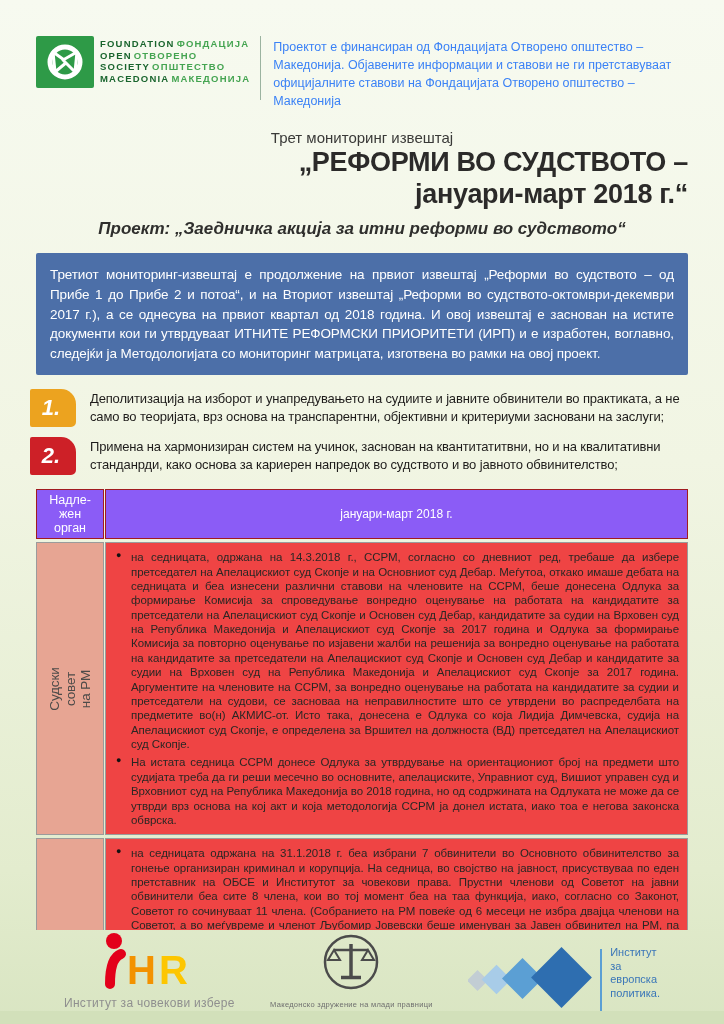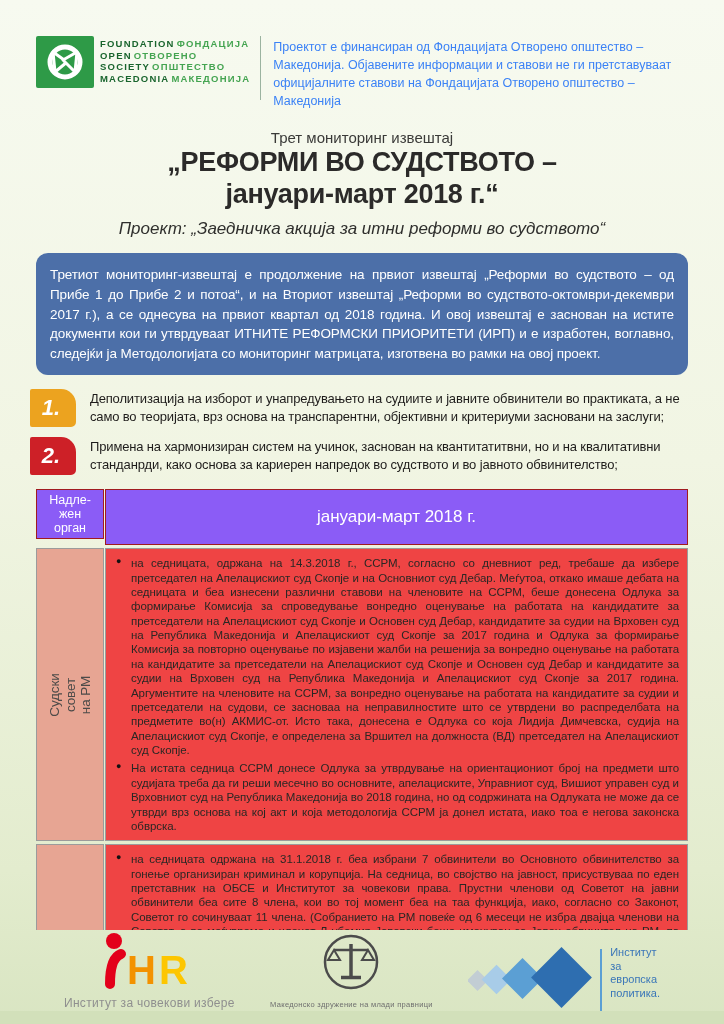--- a/index.html
+++ b/index.html
@@ -17,49 +17,49 @@
   .fosm-words{margin-left:6px;padding-top:2px;}
   .fosm-line{font-size:9.5px;font-weight:bold;letter-spacing:1.2px;line-height:11.5px;white-space:nowrap;}
   .fosm-line .lat{color:#1a652e;}
   .fosm-line .cyr{color:#44a451;margin-left:2px;}
   .v-sep{width:1px;background:#9bb3a0;height:64px;margin:0 12px 0 10px;flex:0 0 auto;}
   .disclaimer{font-size:12.5px;line-height:1.45;color:#3b82f6;width:480px;padding-top:2px;}
 
   
   .title-block{text-align:center;margin-top:18px;color:#2b2a29;}
   .kicker{font-size:15px;color:#3a3a38;}
-  .main-title{font-size:27px;font-weight:bold;line-height:1.22;letter-spacing:-0.3px;}
-  .subtitle{font-size:17px;font-style:italic;font-weight:400;margin-top:8px;color:#2f2f2d;}
+  .main-title{font-size:27px;font-weight:bold;line-height:1.22;letter-spacing:-0.3px;text-align:right;}
+  .subtitle{font-size:17px;font-style:italic;font-weight:700;margin-top:8px;color:#2f2f2d;}
 
   
   .intro-box{
     margin-top:14px;background:#4c6fa8;color:#ffffff;
     padding:12px 14px;font-size:13.5px;line-height:1.45;text-align:justify;
-    border-radius:12px;letter-spacing:-0.1px;
+    border-radius:2px;letter-spacing:-0.1px;
   }
 
   
   .items{margin-top:14px;}
   .item{display:flex;align-items:flex-start;margin-top:10px;}
   .badge{
     width:46px;height:38px;flex:0 0 auto;margin-left:-6px;
     border-radius:2px 15px 5px 2px;color:#fff;
     font-size:22px;font-weight:bold;font-style:italic;
     display:flex;align-items:center;justify-content:center;padding-right:4px;box-sizing:border-box;
   }
   .badge-1{background:#eca31f;}
   .badge-2{background:#cd2027;}
   .item-text{font-size:13px;font-weight:normal;color:#1e1c1b;line-height:1.4;margin-left:14px;letter-spacing:-0.15px;padding-top:1px;}
 
   
   .rtable{margin-top:14px;}
   .thead{display:flex;}
   .th{background:#8b5cf6;color:#ffffff;border:1px solid #a01b20;box-sizing:border-box;}
   .th-organ{width:68px;height:50px;display:flex;align-items:center;justify-content:center;text-align:center;font-size:12.5px;line-height:1.12;white-space:pre-line;}
-  .th-period{flex:1;height:56px;display:flex;align-items:center;justify-content:center;font-size:17px;margin-left:1px;}
+  .th-period{flex:1;height:50px;display:flex;align-items:center;justify-content:center;font-size:12px;margin-left:1px;}
   .trow{display:flex;margin-top:3px;}
   .tlabel{width:68px;flex:0 0 auto;background:#e7a593;border:1px solid #9b9b9b;box-sizing:border-box;position:relative;}
   .vtext{
     position:absolute;top:50%;left:50%;
     transform:translate(-50%,-50%) rotate(-90deg);
     white-space:pre-line;text-align:center;
     font-size:13.5px;color:#4d4b49;line-height:1.15;letter-spacing:-0.1px;
   }
   .tcontent{flex:1;background:#ef4444;border:1px solid #9b9b9b;box-sizing:border-box;margin-left:1px;padding:7px 8px 7px 10px;}
   .bullets{list-style:none;margin:0;padding:0;}

